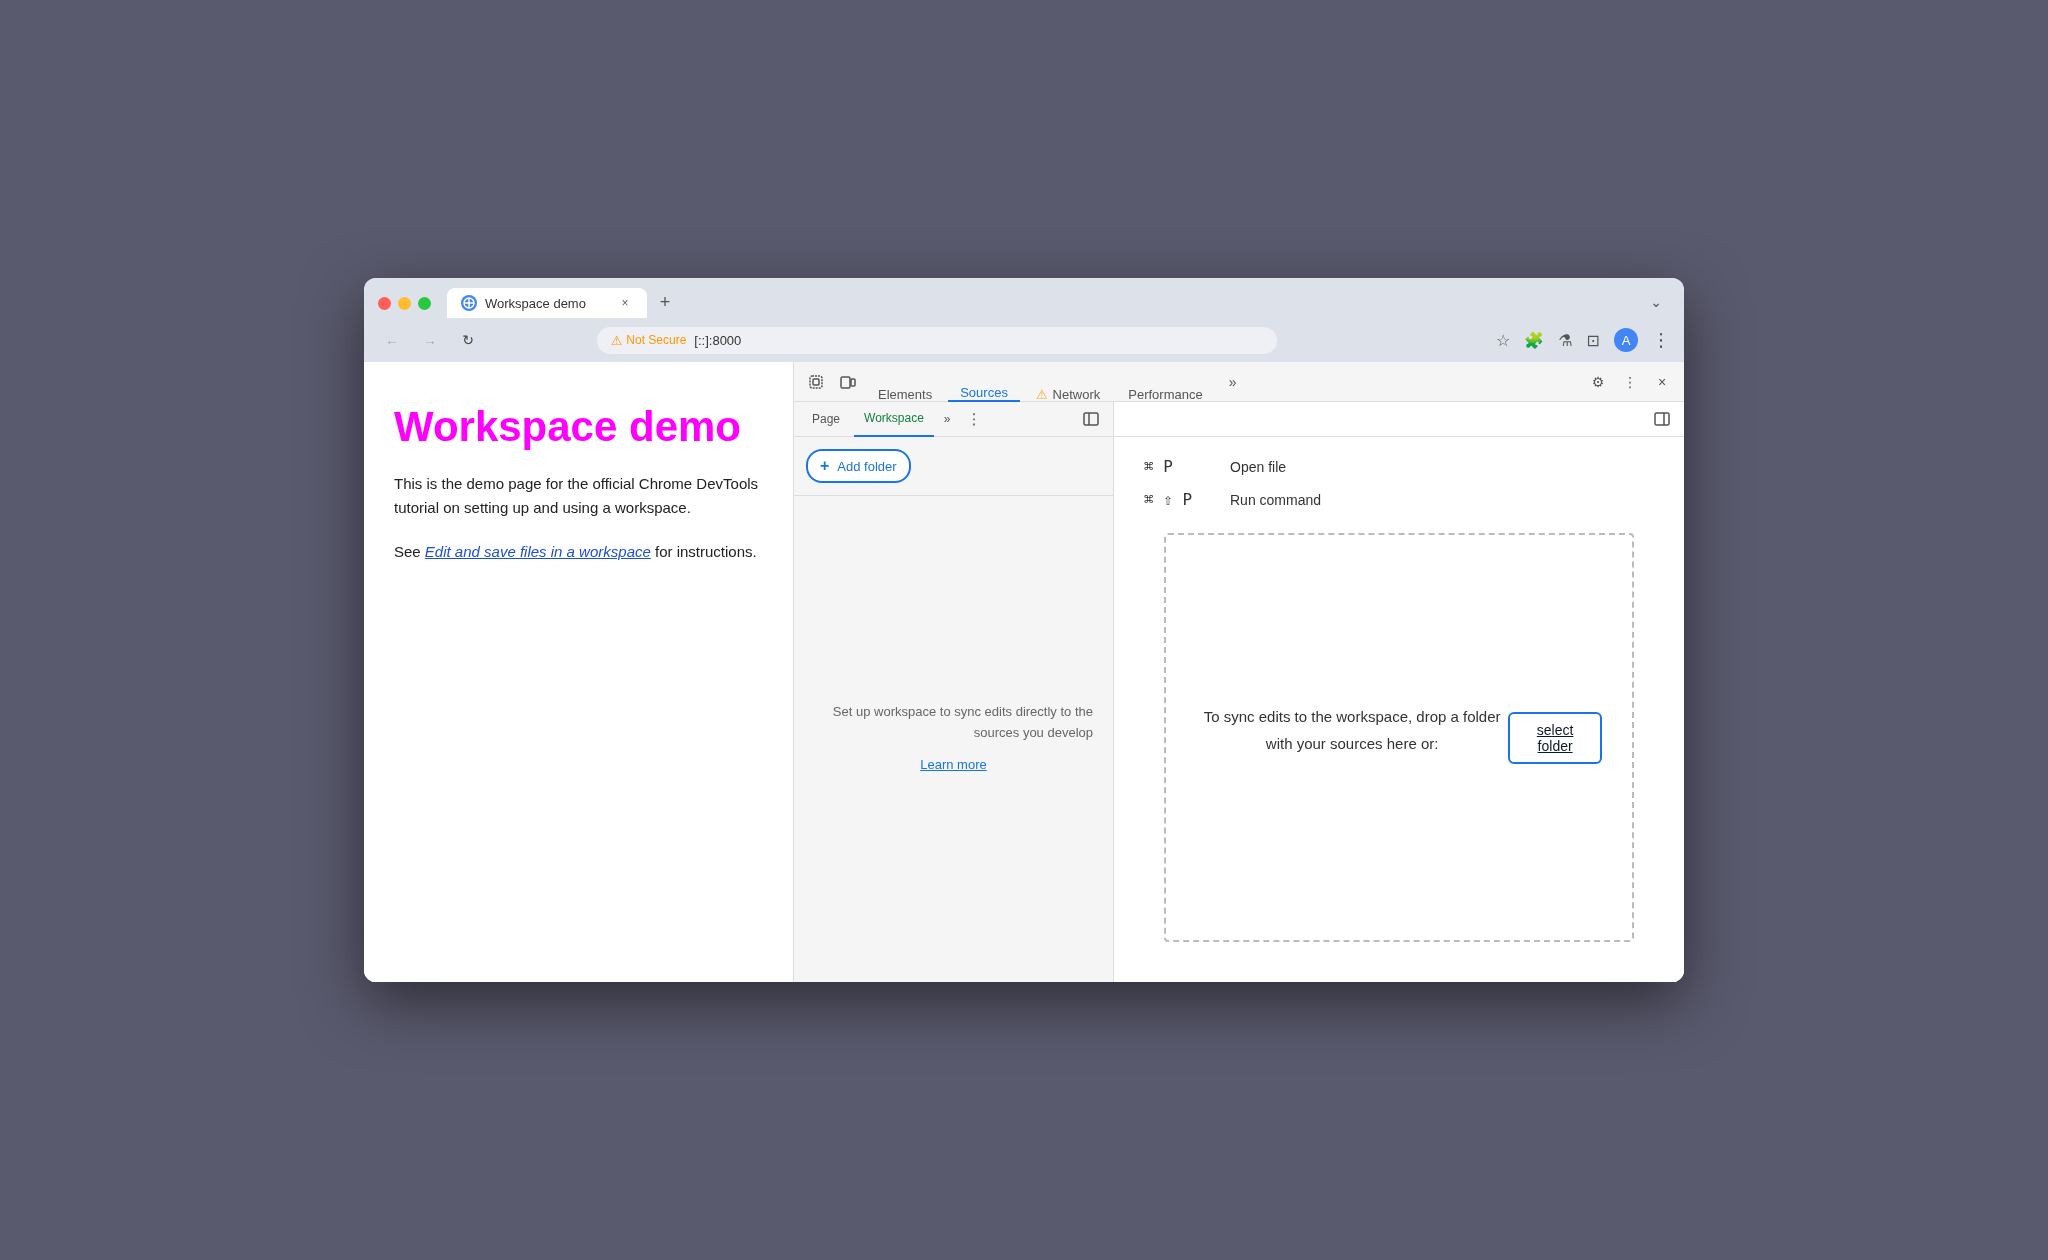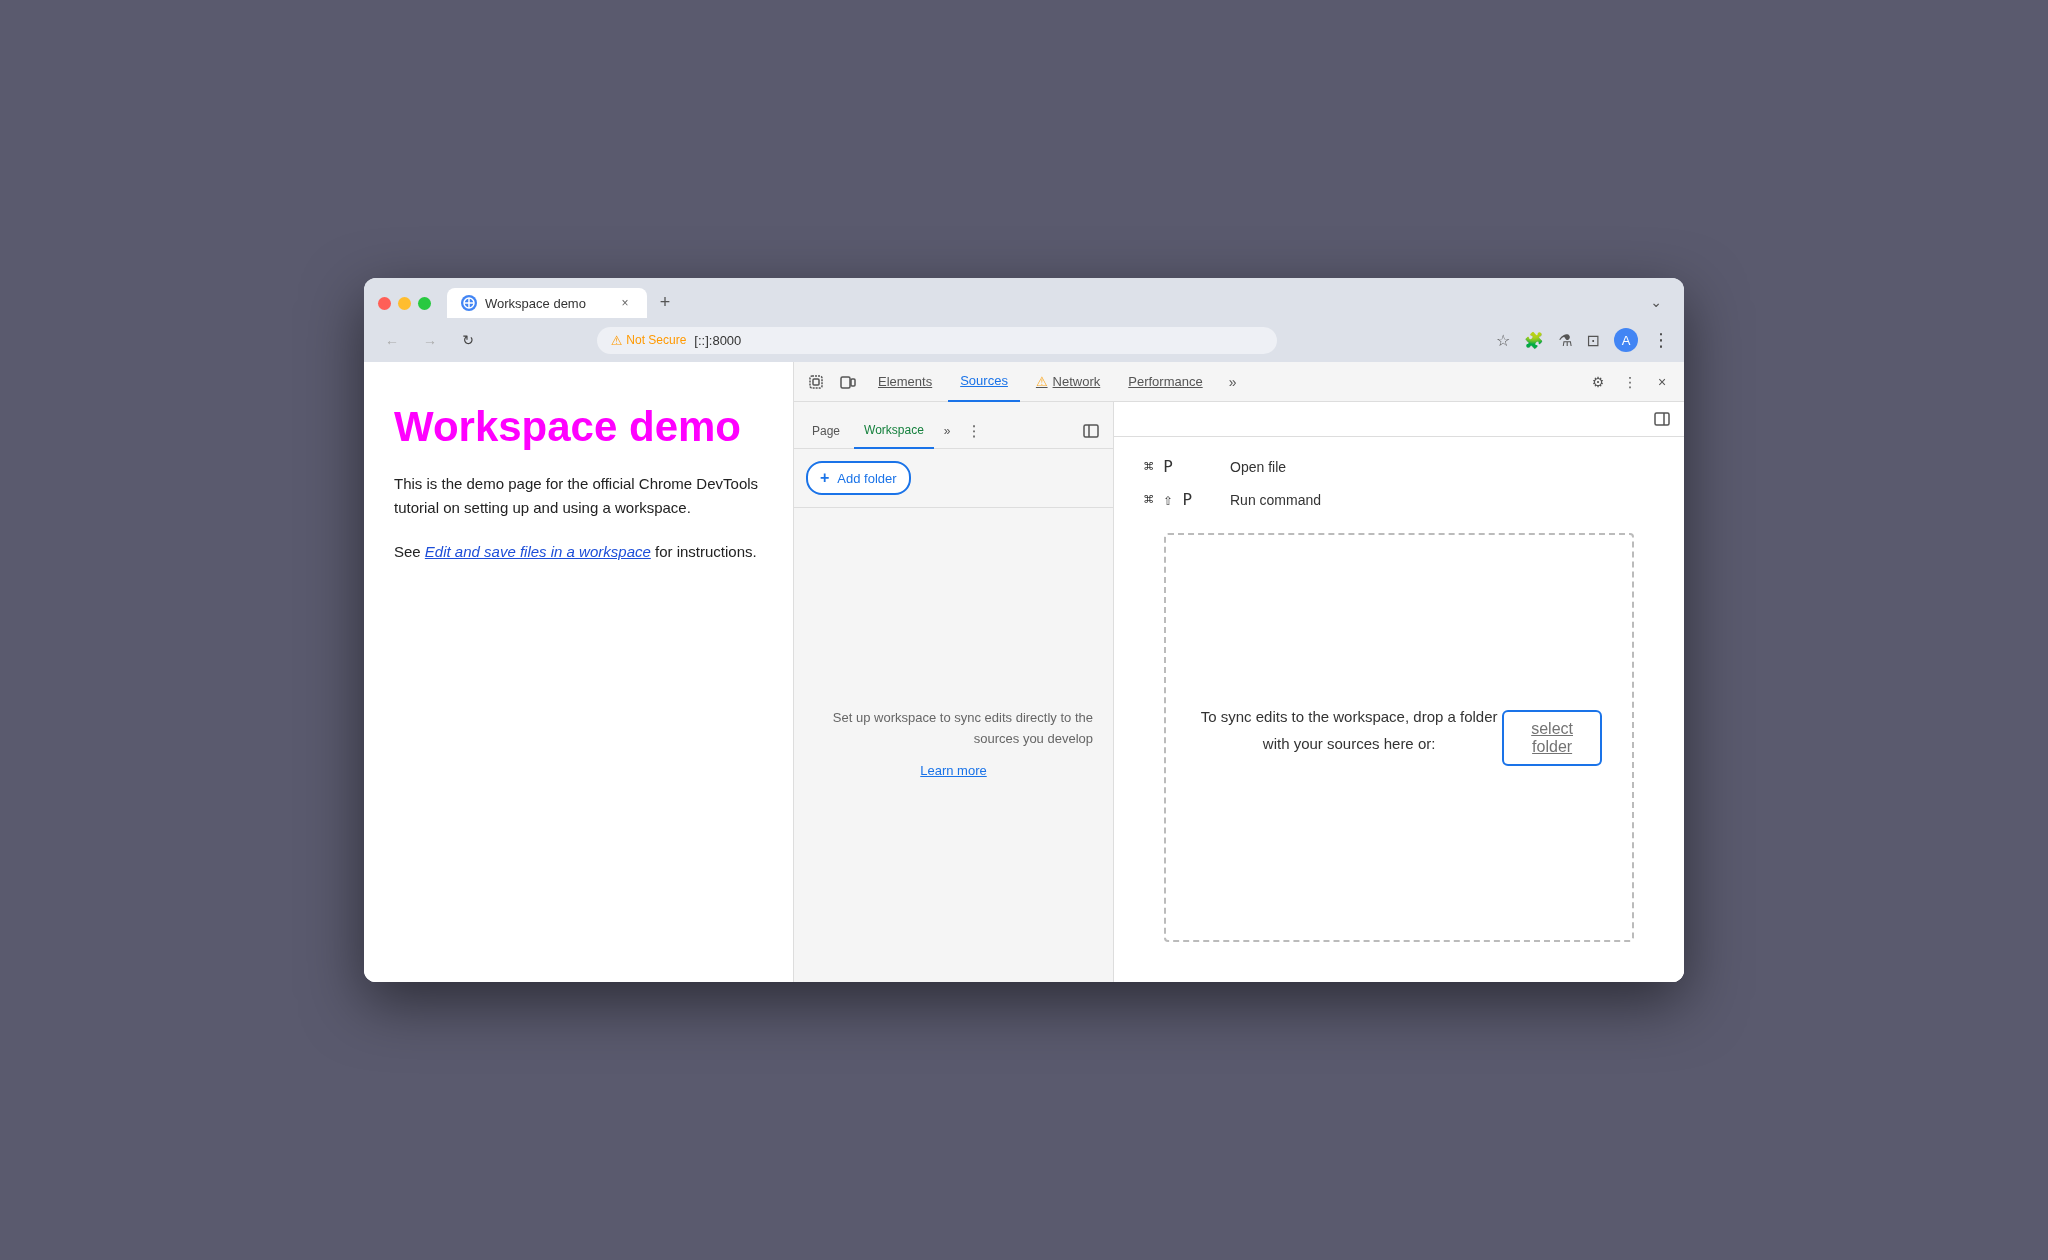--- a/index.html
+++ b/index.html
@@ -281,27 +281,26 @@
       font-size: 14px;
       color: #555;
       cursor: pointer;
       border-radius: 4px;
     }
 
     .dt-tab {
       padding: 0 12px;
       height: 40px;
       display: flex;
-      align-items: center;
+      align-items: flex-end;
       font-size: 13px;
       color: #555;
       cursor: pointer;
       position: relative;
       white-space: nowrap;
-      text-decoration: underline;
     }
     .dt-tab.active {
       color: #1a73e8;
       border-bottom: 2px solid #1a73e8;
     }
 
     .dt-tab-warning {
       display: flex;
       align-items: center;
       gap: 5px;
@@ -338,21 +337,20 @@
     }
 
     .sources-tabs {
       display: flex;
       align-items: center;
       border-bottom: 1px solid #ddd;
       height: 35px;
       background: #f5f5f5;
       padding: 0 8px;
       gap: 4px;
-      margin-top: 12px;
     }
 
     .src-tab {
       padding: 0 10px;
       height: 35px;
       display: flex;
       align-items: center;
       font-size: 12px;
       color: #555;
       cursor: pointer;
@@ -523,22 +521,22 @@
       color: #333;
       line-height: 1.8;
       margin-bottom: 16px;
     }
 
     .select-folder-btn {
       border: 2px solid #1a73e8;
       border-radius: 6px;
       padding: 8px 20px;
       background: white;
-      color: #737373;
-      font-size: 16px;
+      color: #0f172a;
+      font-size: 14px;
       cursor: pointer;
       text-decoration: underline;
       font-weight: 500;
     }
   </style>
 </head>
 <body>
 
 <div class="browser-window">
 

